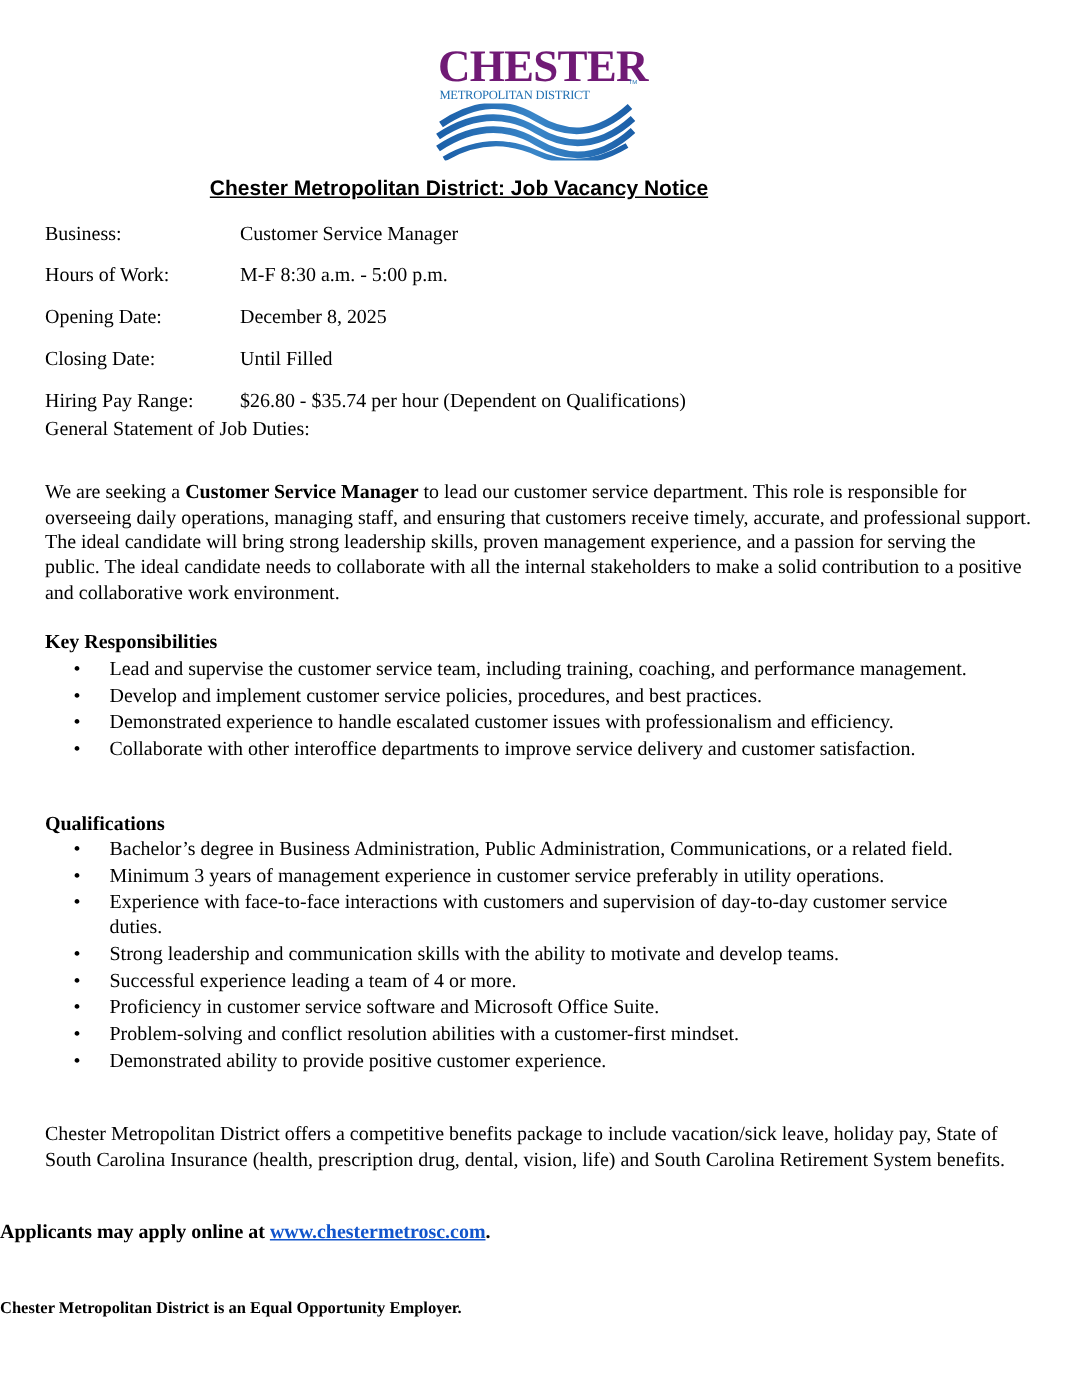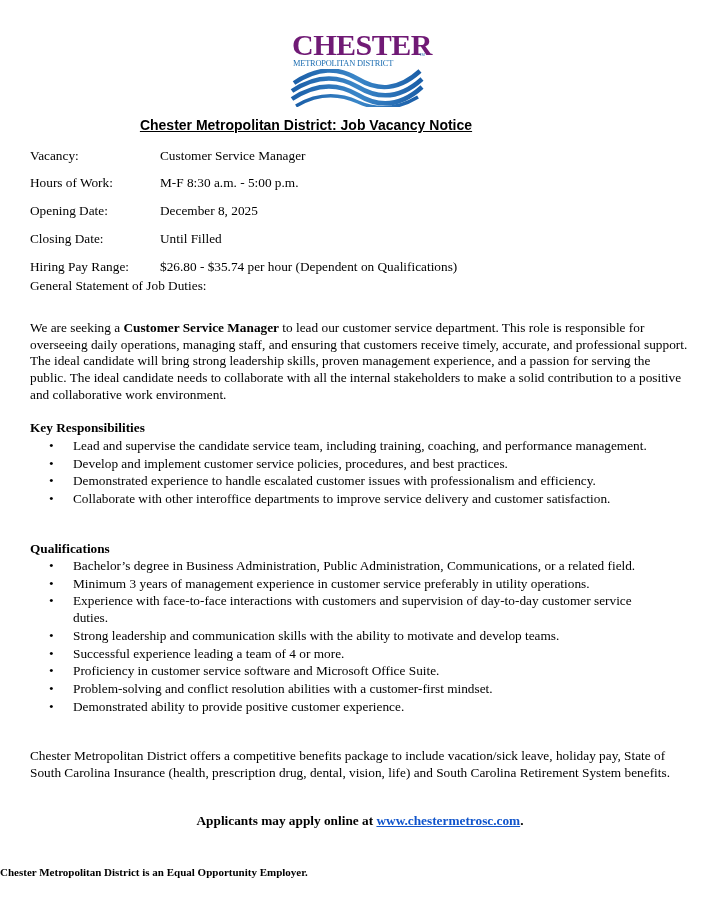--- a/index.html
+++ b/index.html
@@ -24,21 +24,21 @@
     text-decoration: underline; color: #000;
   }
   .field { position: absolute; left: 30px; white-space: nowrap; font-size: 13.3px; }
   .field .lbl { display: inline-block; width: 130px; }
   .gen { position: absolute; left: 30px; top: 278px; font-size: 13.3px; }
   .para { position: absolute; left: 30px; width: 660px; font-size: 13.3px; line-height: 16.7px; }
   .h { position: absolute; left: 30px; font-weight: bold; font-size: 13.3px; }
   ul.bl { position: absolute; left: 30px; width: 640px; margin: 0; padding: 0; list-style: none; font-size: 13.3px; line-height: 16.7px; }
   ul.bl li { position: relative; padding-left: 43px; margin-bottom: 1px; }
   ul.bl li .dot { position: absolute; left: 19px; top: 0; }
-  .apply { position: absolute; left: 0; width: 720px; top: 813px; text-align: center; font-weight: bold; font-size: 13.3px; }
+  .apply { position: absolute; left: 0; width: 720px; top: 813px; text-align: left; font-weight: bold; font-size: 13.3px; }
   .apply a { color: #1155cc; text-decoration: underline; }
   .eoe { position: absolute; left: 0; width: 712px; top: 866px; text-align: left; font-weight: bold; font-size: 11px; }
 </style>
 </head>
 <body>
 
 <div class="logo">
   <div class="word">CHESTER</div>
   <div class="tm">TM</div>
   <div class="sub">METROPOLITAN DISTRICT</div>
@@ -53,21 +53,21 @@
     <path d="M6 14 C 30 -2, 50 -2, 70 10 S 110 22, 132 2" stroke="url(#wg)" stroke-width="4.5" fill="none"></path>
     <path d="M4 22 C 28 6, 50 6, 70 18 S 112 30, 134 10" stroke="url(#wg)" stroke-width="4.5" fill="none"></path>
     <path d="M4 30 C 28 14, 50 14, 70 26 S 112 38, 134 18" stroke="url(#wg)" stroke-width="4.5" fill="none"></path>
     <path d="M8 37 C 30 24, 50 24, 70 33 S 110 40, 130 28" stroke="url(#wg)" stroke-width="3.5" fill="none"></path>
   </svg>
 </div>
 
 <div class="title">Chester Metropolitan District: Job Vacancy Notice</div>
 
 <div class="field" style="top:148px">
-  <span class="lbl">Vacancy:</span><span>Customer Service Manager</span>
+  <span class="lbl">Business:</span><span>Customer Service Manager</span>
 </div>
 <div class="field" style="top:175px">
   <span class="lbl">Hours of Work:</span><span>M-F 8:30 a.m. - 5:00 p.m.</span>
 </div>
 <div class="field" style="top:203px">
   <span class="lbl">Opening Date:</span><span>December 8, 2025</span>
 </div>
 <div class="field" style="top:231px">
   <span class="lbl">Closing Date:</span><span>Until Filled</span>
 </div>
@@ -76,21 +76,21 @@
 </div>
 
 <div class="gen">General Statement of Job Duties:</div>
 
 <div class="para" style="top:320px">
   <span>We are seeking a </span><b>Customer Service Manager</b><span> to lead our customer service department. This role is responsible for overseeing daily operations, managing staff, and ensuring that customers receive timely, accurate, and professional support. The ideal candidate will bring strong leadership skills, proven management experience, and a passion for serving the public. The ideal candidate needs to collaborate with all the internal stakeholders to make a solid contribution to a positive and collaborative work environment.</span>
 </div>
 
 <div class="h" style="top:420px">Key Responsibilities</div>
 <ul class="bl" style="top:438px">
-  <li><span class="dot">•</span><span>Lead and supervise the candidate service team, including training, coaching, and performance management.</span></li>
+  <li><span class="dot">•</span><span>Lead and supervise the customer service team, including training, coaching, and performance management.</span></li>
   <li><span class="dot">•</span><span>Develop and implement customer service policies, procedures, and best practices.</span></li>
   <li><span class="dot">•</span><span>Demonstrated experience to handle escalated customer issues with professionalism and efficiency.</span></li>
   <li><span class="dot">•</span><span>Collaborate with other interoffice departments to improve service delivery and customer satisfaction.</span></li>
 </ul>
 
 <div class="h" style="top:541px">Qualifications</div>
 <ul class="bl" style="top:558px">
   <li><span class="dot">•</span><span>Bachelor’s degree in Business Administration, Public Administration, Communications, or a related field.</span></li>
   <li><span class="dot">•</span><span>Minimum 3 years of management experience in customer service preferably in utility operations.</span></li>
   <li><span class="dot">•</span><span>Experience with face-to-face interactions with customers and supervision of day-to-day customer service duties.</span></li>

